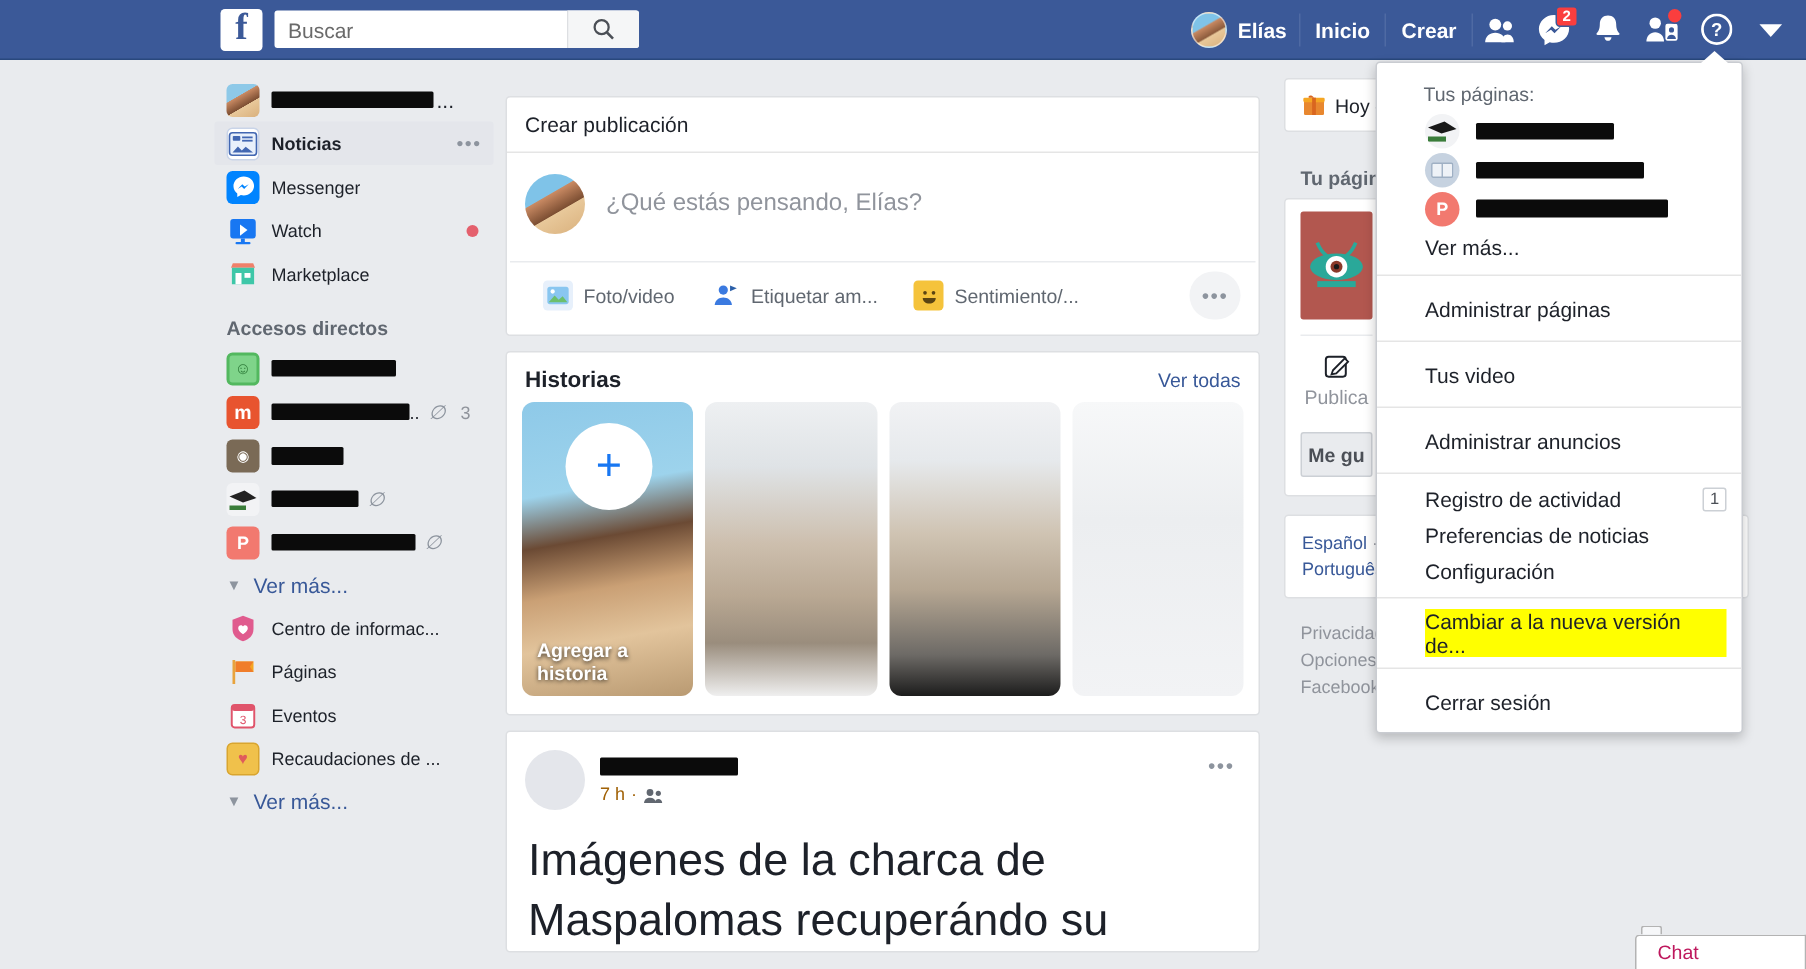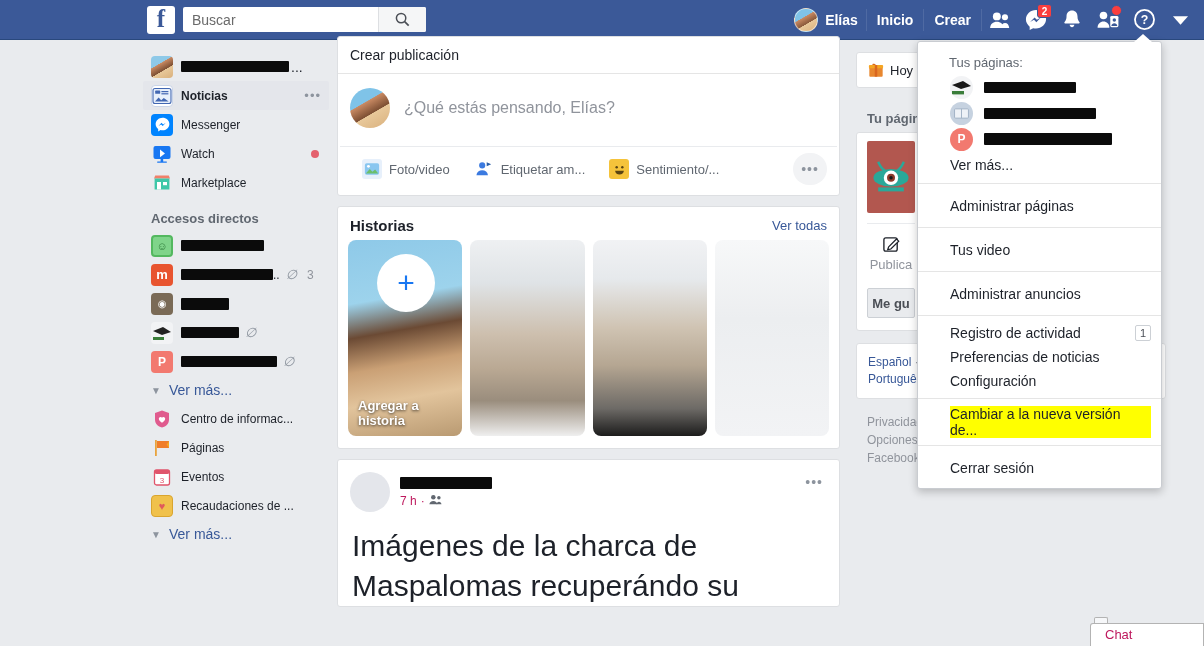--- a/index.html
+++ b/index.html
@@ -87,21 +87,21 @@
   .side-reddot { margin-left:auto; margin-right:10px; width:8px; height:8px; border-radius:50%; background:#e4606d; }
   .side-head { font-size:13px; color:#606770; font-weight:bold; padding:14px 0 5px 8px; }
   .circ { border-radius:50%; }
   .ver-mas { display:flex; align-items:center; height:28px; padding-left:8px; cursor:pointer; }
   .ver-mas .chev { width:18px; color:#8d949e; font-size:10px; }
   .ver-mas .t { color:#385898; font-size:14px; }
   .mute { margin-left:6px; color:#8d949e; font-size:13px; font-style:italic; }
   .cnt { margin-left:10px; color:#90949c; font-size:12px; }
 
   
-  .feed { position:absolute; left:337px; top:36px; width:503px; }
+  .feed { position:absolute; left:337px; top:64px; width:503px; }
   .card { background:#fff; border:1px solid #dddfe2; border-radius:3px; margin-bottom:10px; }
   .card-head { padding:10px 12px; border-bottom:1px solid #e5e5e5; font-size:14px; color:#1d2129; }
   .composer-body { display:flex; align-items:center; padding:14px 12px 18px 12px; }
   .composer-body .av {
     width:40px; height:40px; border-radius:50%; flex:0 0 40px;
     background:linear-gradient(150deg,#7fc3e8 0%,#7fc3e8 36%,#c98a63 37%,#7d4f33 60%,#e8c89a 61%,#d9b07c 100%);
   }
   .composer-body .ph { margin-left:14px; color:#90949c; font-size:16px; }
   .composer-acts { display:flex; align-items:center; padding:6px 10px 10px 10px; border-top:1px solid #e9ebee; margin:0 2px; }
   .act {
@@ -129,21 +129,21 @@
     color:#1877f2; font-size:30px; font-weight:300; line-height:1;
   }
   .story .cap {
     position:absolute; bottom:8px; left:10px; right:8px; color:#fff;
     font-size:13px; font-weight:bold; line-height:15px;
     text-shadow:0 1px 3px rgba(0,0,0,.7);
   }
   .post-head { display:flex; align-items:flex-start; padding:12px 12px 10px 12px; }
   .post-head .av { width:40px; height:40px; border-radius:50%; background:#e4e6eb; flex:0 0 40px; }
   .post-meta { margin-left:10px; padding-top:2px; }
-  .post-sub { font-size:12px; color:#be185d; margin-top:4px; display:flex; align-items:flex-start; }
+  .post-sub { font-size:12px; color:#a16207; margin-top:4px; display:flex; align-items:flex-end; }
   .post-dots { margin-left:auto; color:#8d949e; letter-spacing:1px; cursor:pointer; padding:2px 4px; }
   .post-title { padding:4px 14px 0 14px; font-size:30px; line-height:40px; color:#1d2129; }
 
   
   .right { position:absolute; left:856px; top:52px; width:330px; }
   .rcard { background:#fff; border:1px solid #dddfe2; border-radius:3px; margin-bottom:10px; }
   .birthday { display:flex; align-items:center; padding:9px 11px; font-size:13px; color:#1d2129; }
   .rhead { font-size:13px; font-weight:bold; color:#606770; padding:13px 0 6px 11px; }
   .page-img { height:72px; margin:8px 10px 0 10px; background:#b2574f; border-radius:2px;
     display:flex; align-items:center; justify-content:center; position:relative; }

